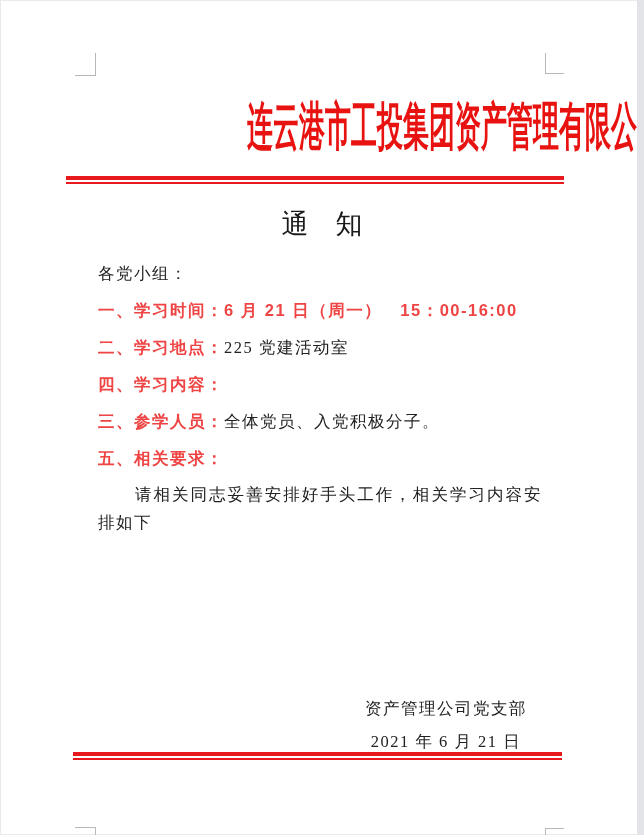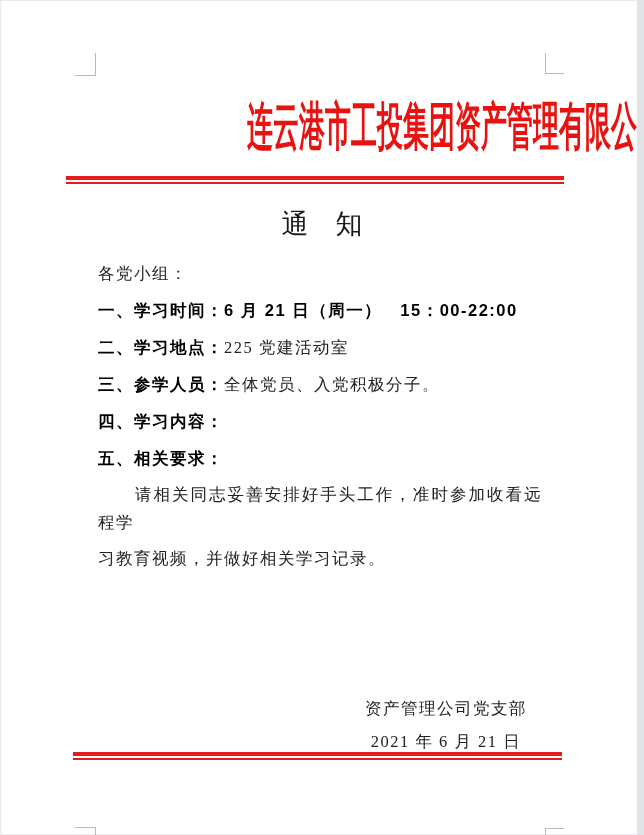--- a/index.html
+++ b/index.html
@@ -65,21 +65,21 @@
     font-size: 16.5px; line-height: 28px;
     letter-spacing: 1.5px;
     color: #222222;
     text-align: justify;
   }
   .body-text p { margin: 8px; }
   .indent { text-indent: 37px; }
   .label, .content-bold, .highlight-line {
     font-family: "Liberation Sans", sans-serif;
     font-weight: bold;
-    color: #000000;
+    color: #ef4444;
   }
   .highlight-line { text-indent: 37px; }
 
   .signature {
     position: absolute; top: 692px; left: 340px;
     width: 212px;
     text-align: center;
     font-size: 16.5px; line-height: 33px;
     letter-spacing: 1.5px;
     color: #222222;
@@ -100,28 +100,27 @@
     <span class="stretch">连云港市工投集团资产管理有限公司党支部</span>
   </div>
 
   <div class="rule rule-top"></div>
 
   <h1 class="doc-title">通　知</h1>
 
   <div class="body-text">
     <p>各党小组：</p>
 
-    <p class="item"><span class="label">一、学习时间：</span><span class="content-bold">6 月 21 日（周一）　15：00-22:00</span></p>
+    <p class="item"><span class="label">一、学习时间：</span><span class="content-bold">6 月 21 日（周一）　15：00-16:00</span></p>
     <p class="item"><span class="label">二、学习地点：</span><span>225 党建活动室</span></p>
+    <p class="item"><span class="label">四、学习内容：</span><span></span></p>
     <p class="item"><span class="label">三、参学人员：</span><span>全体党员、入党积极分子。</span></p>
-    <p class="item"><span class="label">四、学习内容：</span><span></span></p>
     <p class="item"><span class="label">五、相关要求：</span><span></span></p>
 
-    <p class="indent">请相关同志妥善安排好手头工作，准时参加收看远程学</p>
-    <p>习教育视频，并做好相关学习记录。</p>
+    <p class="indent">请相关同志妥善安排好手头工作，相关学习内容安排如下</p>
   </div>
 
   <div class="signature">
     <p>资产管理公司党支部</p>
     <p>2021 年 6 月 21 日</p>
   </div>
 
   <div class="rule rule-bottom"></div>
 
   <div class="right-edge"></div>

